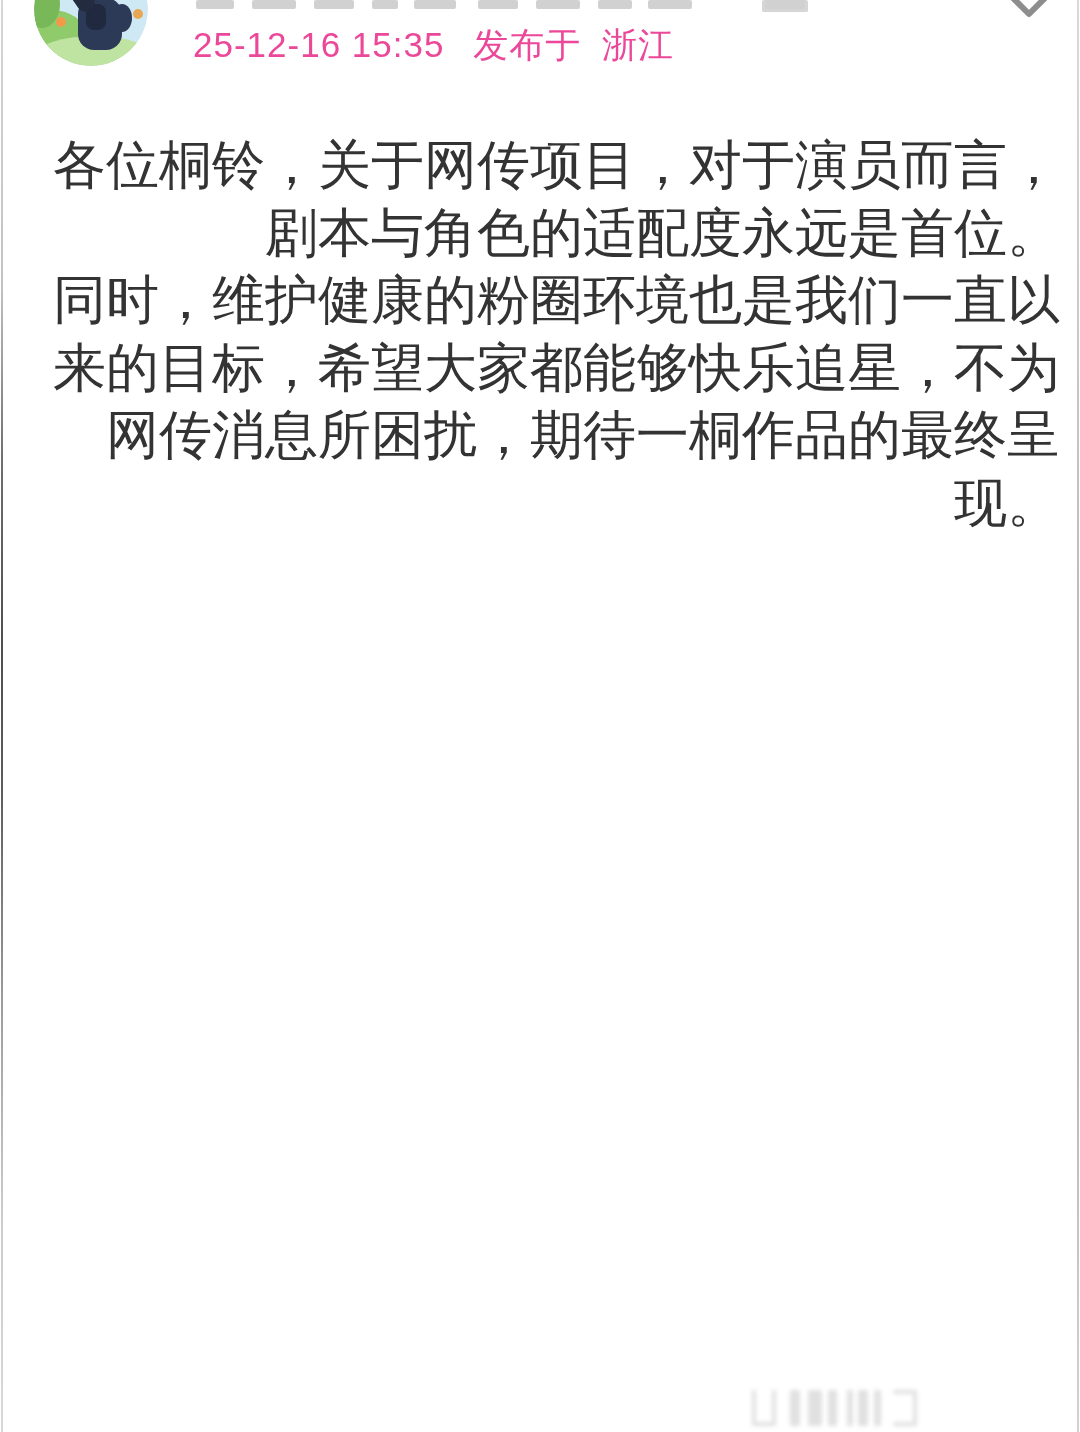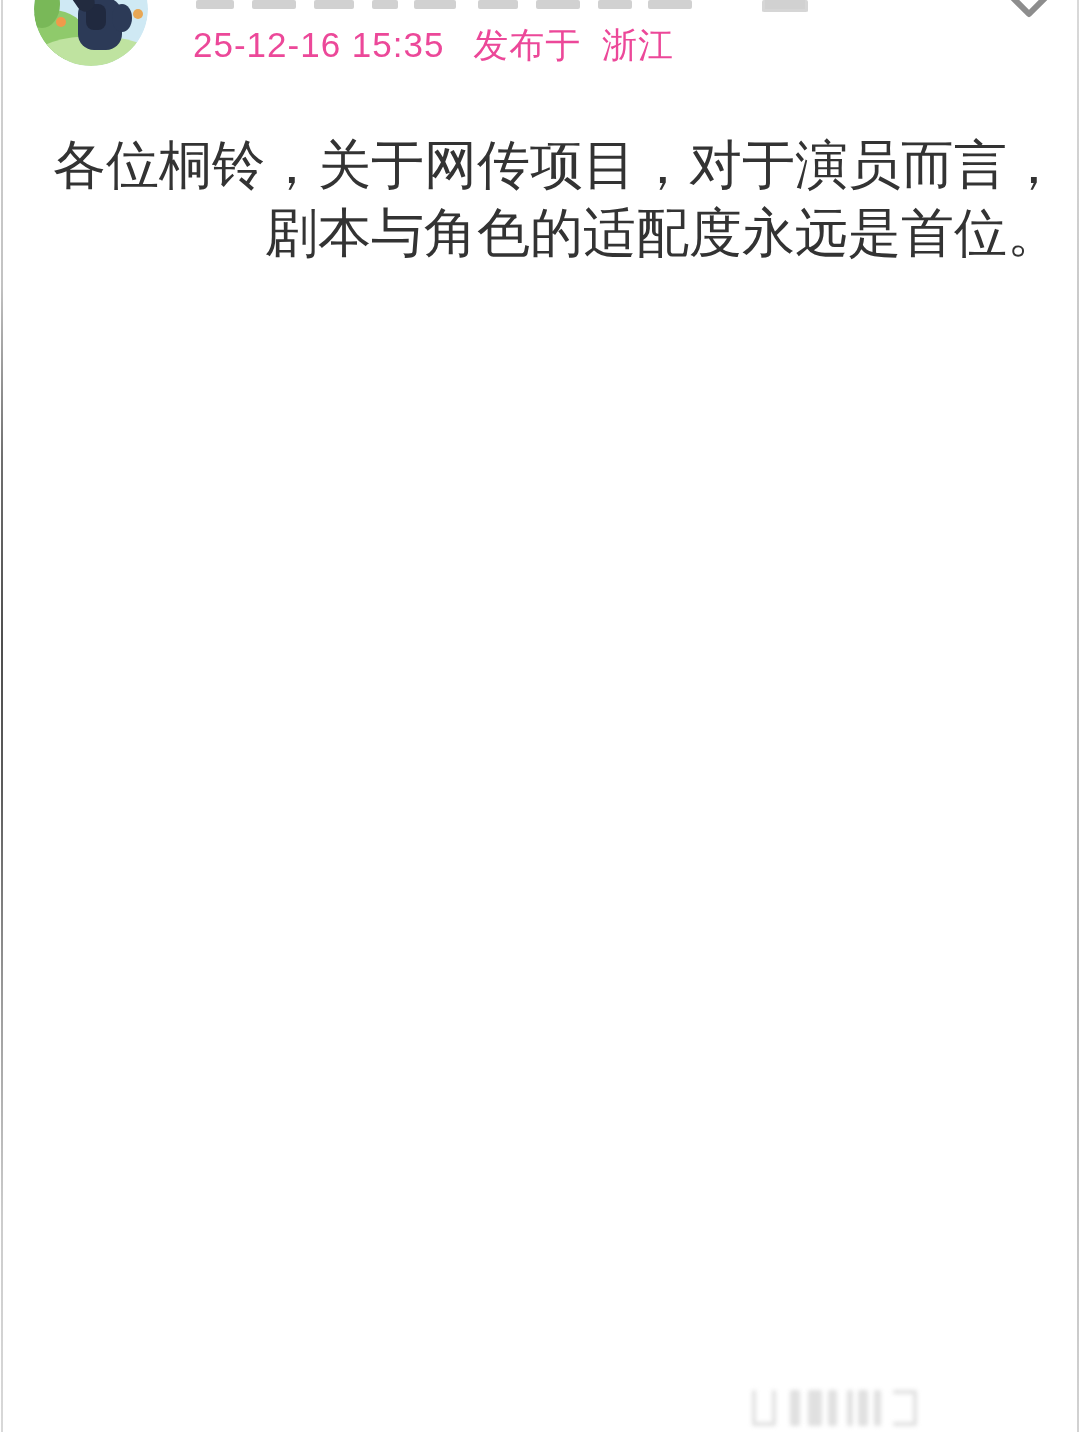--- a/index.html
+++ b/index.html
@@ -146,20 +146,21 @@
   </div>
 
   <div class="post-menu-icon">
     <svg width="58" height="38" viewBox="0 0 58 38">
       <polyline points="5,6 29,30 53,6" fill="none" stroke="#8d8d8d" stroke-width="6" stroke-linecap="round" stroke-linejoin="round"></polyline>
     </svg>
   </div>
 
   <div class="post-body">
     <p>各位桐铃，关于网传项目，对于演员而言，剧本与角色的适配度永远是首位。</p>
+    <p>同时，维护健康的粉圈环境也是我们一直以来的目标，希望大家都能够快乐追星，不为网传消息所困扰，期待一桐作品的最终呈现。</p>
   </div>
 
   <div class="watermark">
     <i class="wm-u"></i>
       <i class="wm-b1"></i>
       <i class="wm-b2"></i>
       <i class="wm-b3"></i>
     <i class="wm-b4"></i>
       <i class="wm-b5"></i>
       <i class="wm-b6"></i>

